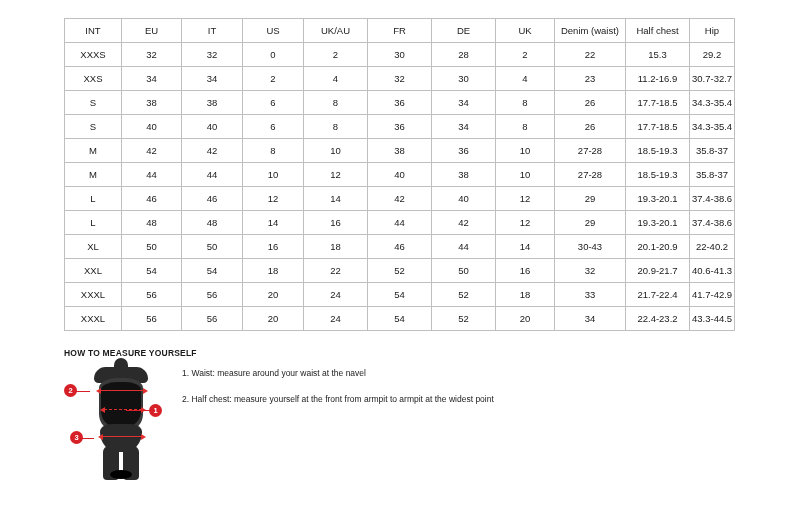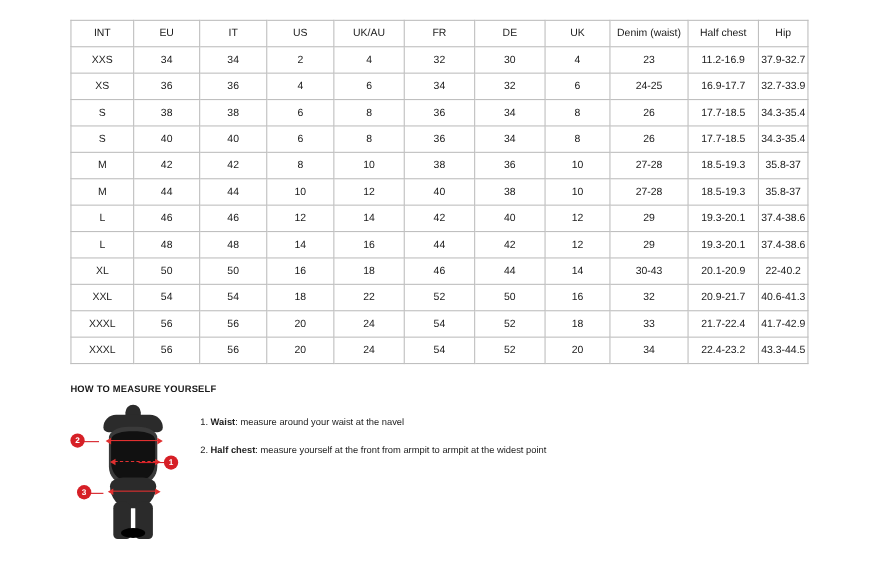--- a/index.html
+++ b/index.html
@@ -61,21 +61,20 @@
     position: absolute;
     left: 64px;
     top: 348px;
     width: 700px;
   }
   #measure-title {
     font-size: 8.5px;
     font-weight: bold;
     letter-spacing: 0.2px;
     color: #1a1a1a;
-    margin-bottom: 10px;
   }
 
   #measure-body {
     display: flex;
     align-items: flex-start;
   }
 
   #figure-col {
     width: 110px;
     position: relative;
@@ -87,21 +86,21 @@
     padding-top: 10px;
     padding-left: 8px;
   }
   .note {
     font-size: 8.5px;
     line-height: 1.2;
     color: #222;
     margin-bottom: 16px;
     white-space: nowrap;
   }
-  .note b { font-weight: bold; }
+  .note b { font-weight: normal; }
 
   
   #mannequin {
     position: absolute;
     left: 22px;
     top: 0;
     width: 70px;
     height: 122px;
   }
   .fig-neck {
@@ -249,44 +248,44 @@
         <th>FR</th>
         <th>DE</th>
         <th>UK</th>
         <th>Denim (waist)</th>
         <th>Half chest</th>
         <th>Hip</th>
       </tr>
     </thead>
     <tbody>
       <tr>
+        <td>XXXS</td>
+        <td>32</td>
+        <td>32</td>
+        <td>0</td>
+        <td>2</td>
+        <td>30</td>
+        <td>28</td>
+        <td>2</td>
+        <td>22</td>
+        <td>15.3</td>
+        <td>29.2</td>
+      </tr>
+      <tr>
         <td>XXS</td>
         <td>34</td>
         <td>34</td>
         <td>2</td>
         <td>4</td>
         <td>32</td>
         <td>30</td>
         <td>4</td>
         <td>23</td>
         <td>11.2-16.9</td>
-        <td>37.9-32.7</td>
-      </tr>
-      <tr>
-        <td>XS</td>
-        <td>36</td>
-        <td>36</td>
-        <td>4</td>
-        <td>6</td>
-        <td>34</td>
-        <td>32</td>
-        <td>6</td>
-        <td>24-25</td>
-        <td>16.9-17.7</td>
-        <td>32.7-33.9</td>
+        <td>30.7-32.7</td>
       </tr>
       <tr>
         <td>S</td>
         <td>38</td>
         <td>38</td>
         <td>6</td>
         <td>8</td>
         <td>36</td>
         <td>34</td>
         <td>8</td>

